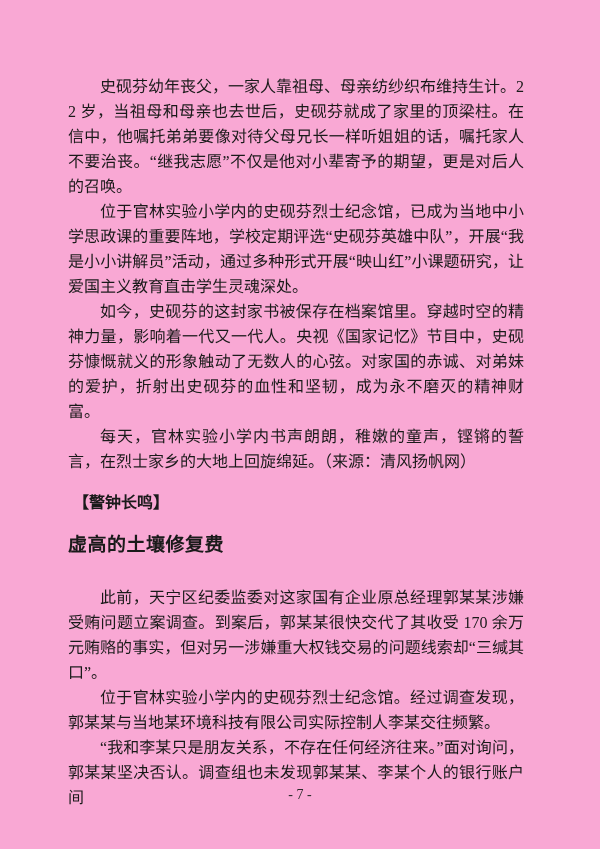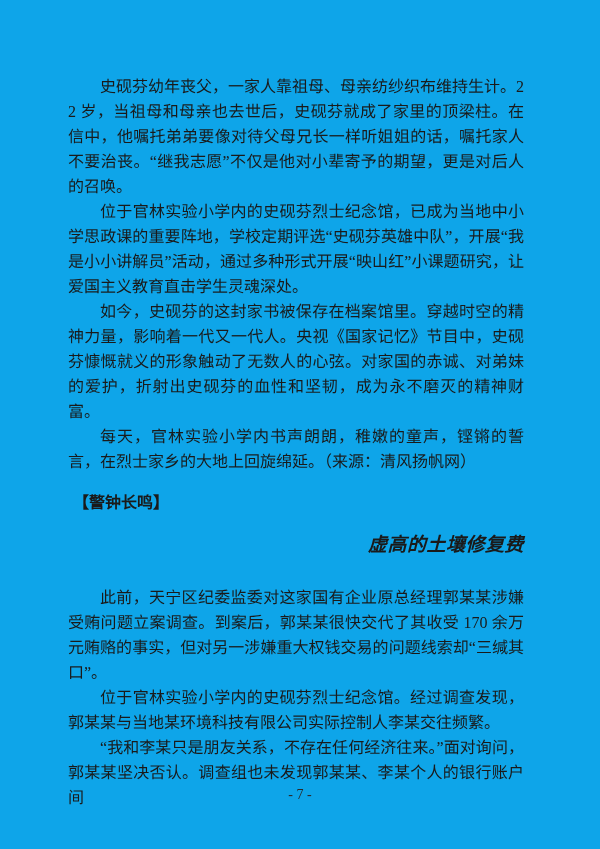--- a/index.html
+++ b/index.html
@@ -6,21 +6,21 @@
   html, body {
     margin: 0;
     padding: 0;
     background: #ffffff;
   }
   .page {
     position: relative;
     width: 600px;
     height: 849px;
     margin: 0 auto;
-    background: #0ea5e9;
+    background: #f9a8d4;
     color: #1a1a1a;
     font-family: "Liberation Serif", "DejaVu Serif", serif;
     overflow: hidden;
     box-sizing: border-box;
   }
   .content {
     box-sizing: border-box;
     padding: 74px 76px 0 68px; 
   }
   p.body-paragraph {
@@ -36,23 +36,22 @@
     margin: 16px 0 0 5px;
     font-size: 16px;
     line-height: 25px;
     font-weight: bold;
   }
   .article-title {
     margin: 16px 0 26px 0;
     font-size: 19px;
     line-height: 28px;
     font-weight: bold;
-    text-align: right;
+    text-align: left;
     letter-spacing: 0.5px;
-    font-style: italic;
   }
   .page-footer {
     position: absolute;
     top: 787px;
     left: 0;
     width: 600px;
     text-align: center;
     font-size: 14px;
     line-height: 16px;
     color: #2a2a2a;

